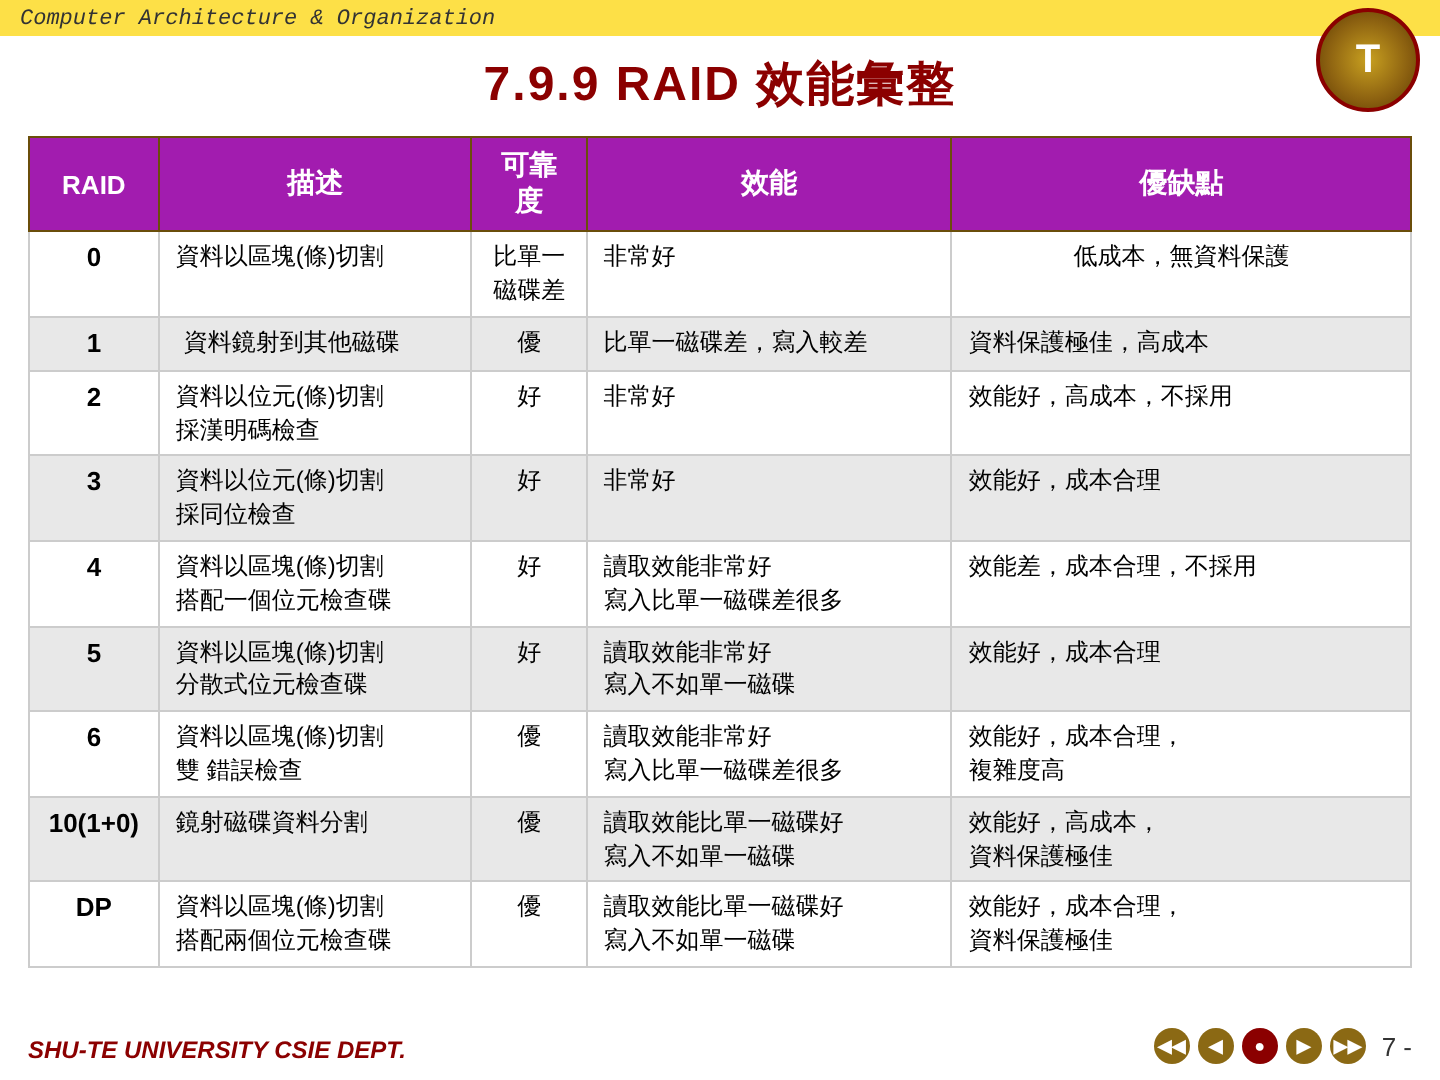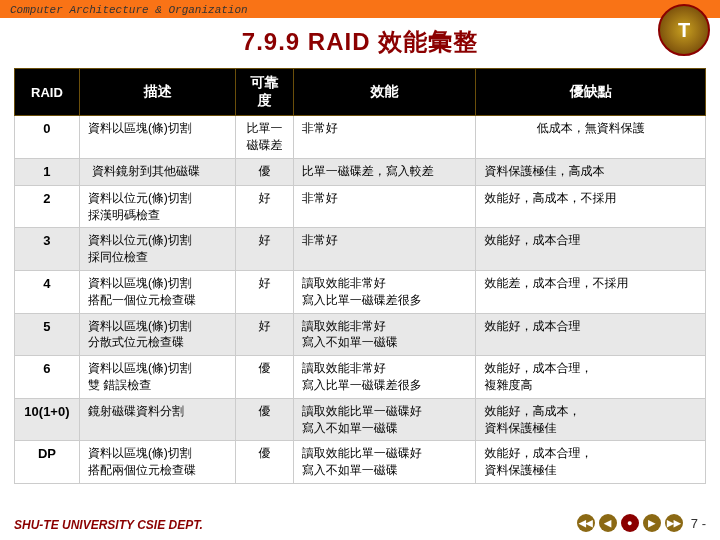--- a/index.html
+++ b/index.html
@@ -5,21 +5,21 @@
     * { margin: 0; padding: 0; box-sizing: border-box; }
     body {
       width: 720px;
       height: 540px;
       font-family: Arial, sans-serif;
       background: #fff;
       overflow: hidden;
       position: relative;
     }
     .header-bar {
-      background: #f97316;
+      background: #fde047;
       padding: 4px 10px 2px 10px;
       font-size: 11px;
       color: #333;
       font-style: italic;
       font-family: 'Courier New', monospace;
     }
     .logo {
       position: absolute;
       top: 4px;
       right: 10px;
@@ -45,21 +45,21 @@
     }
     .table-container {
       padding: 0 14px;
     }
     table {
       width: 100%;
       border-collapse: collapse;
       font-size: 12.5px;
     }
     thead tr {
-      background: #000000;
+      background: #a21caf;
       color: #fff;
     }
     thead th {
       padding: 5px 8px;
       text-align: center;
       font-size: 14px;
       font-weight: bold;
       border: 1px solid #6a4e0a;
     }
     tbody tr:nth-child(odd) {

